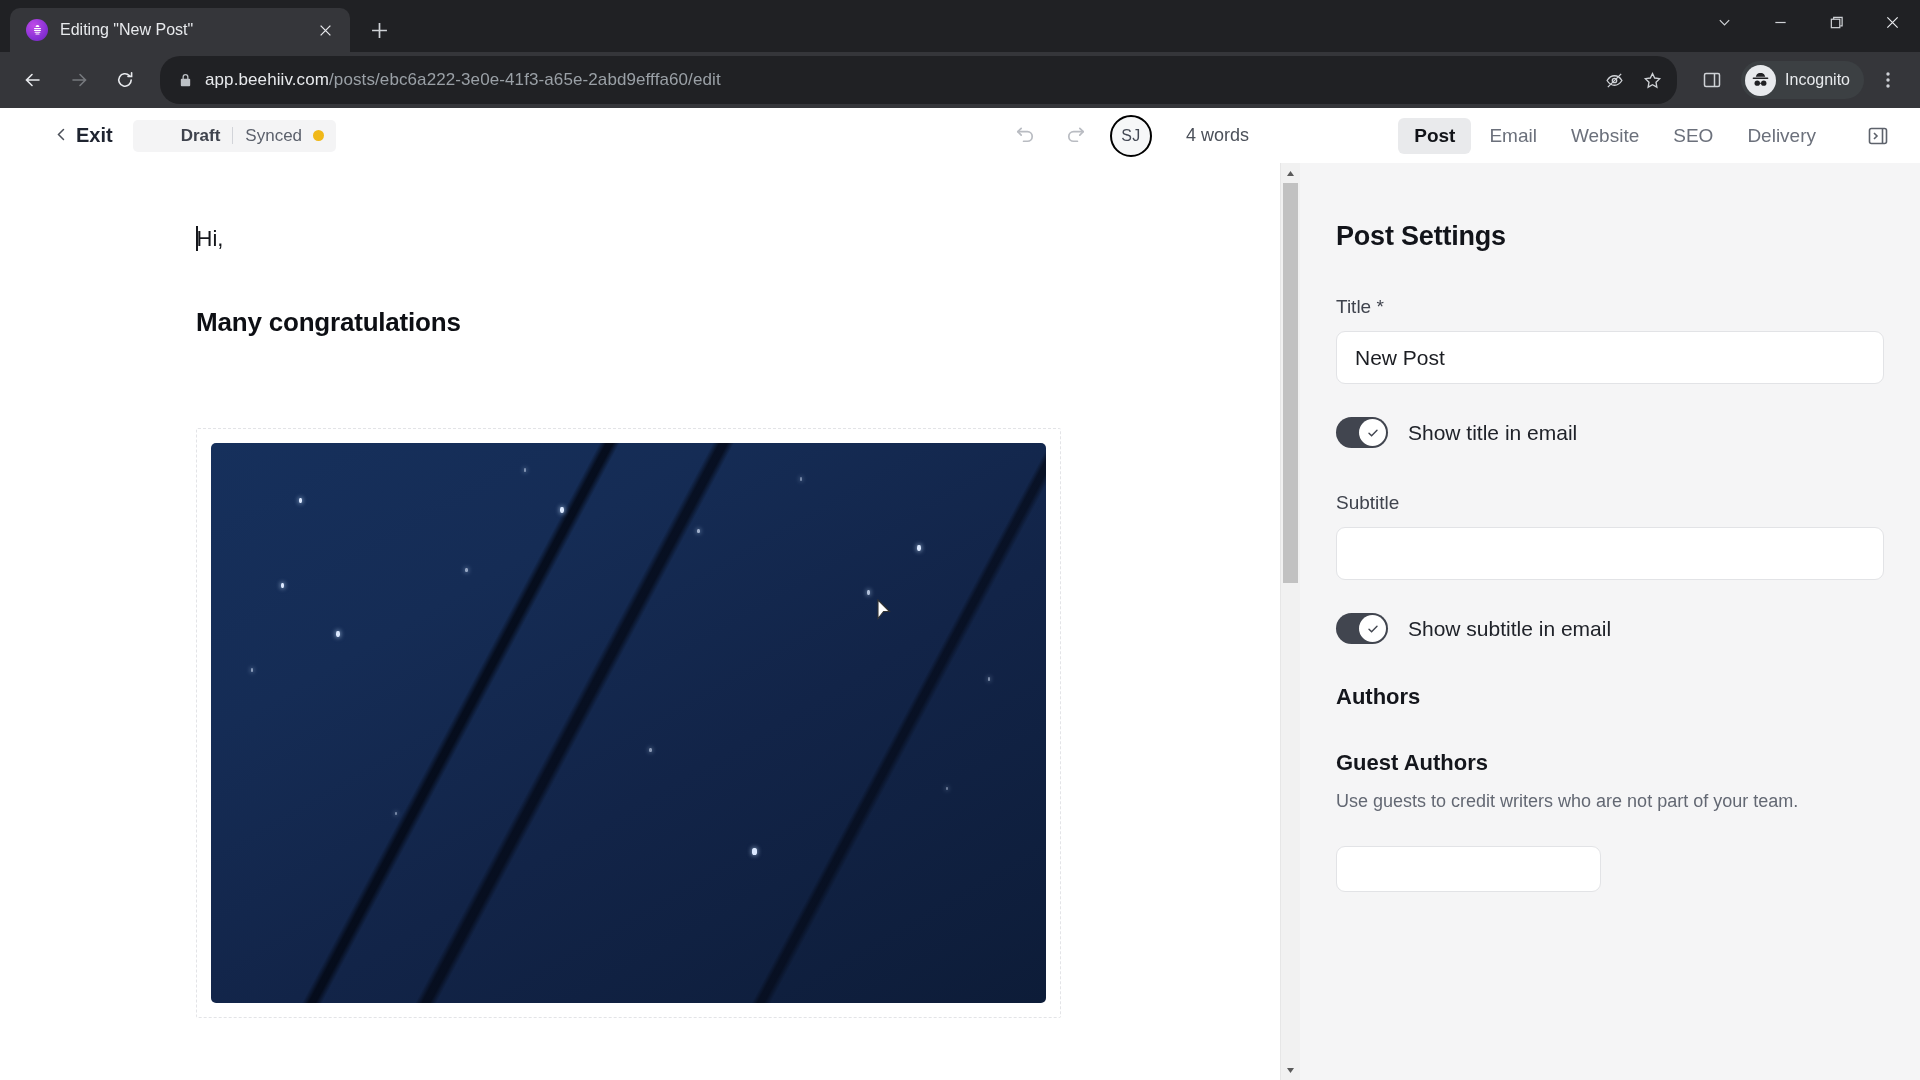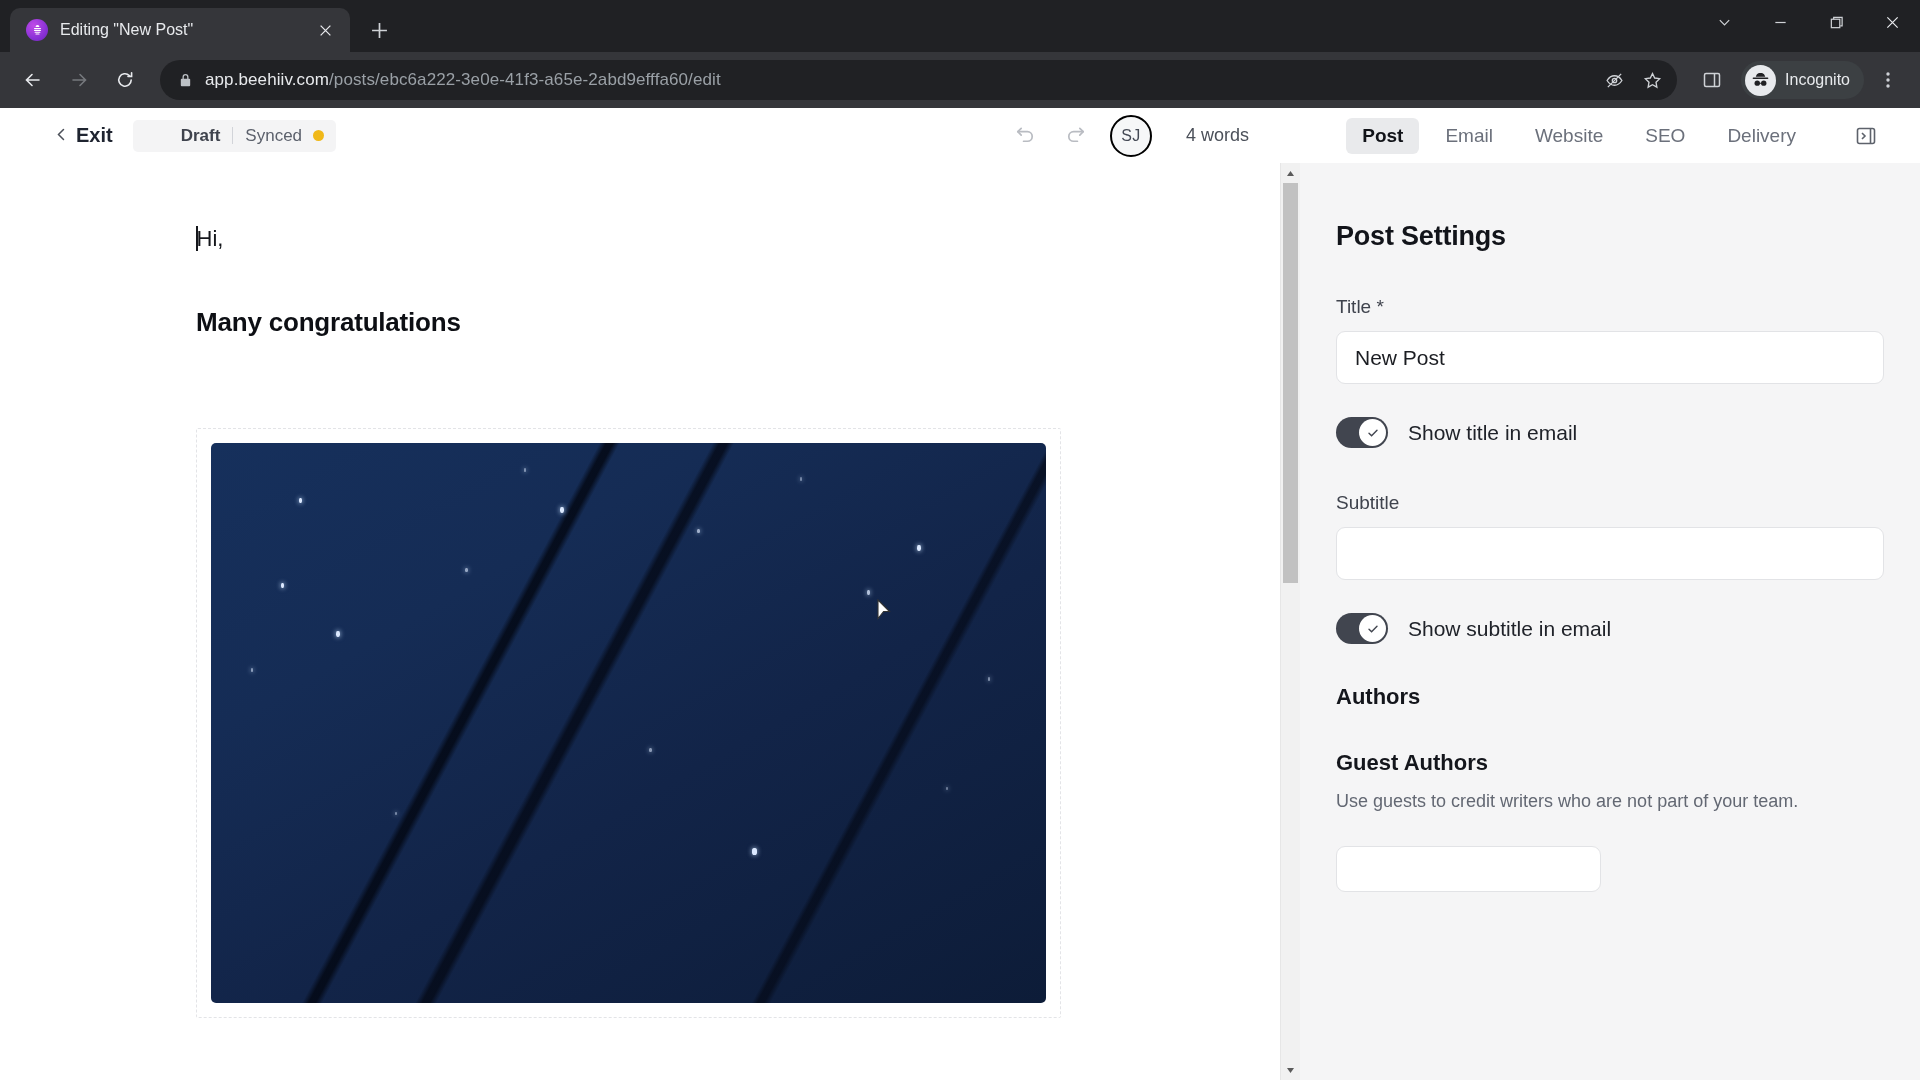--- a/index.html
+++ b/index.html
@@ -48,21 +48,21 @@
   .wc { width:56px; height:44px; display:flex; align-items:center; justify-content:center; }
   .wc svg { width:15px; height:15px; }
 
   .toolbar {
     height:56px; background:#35363a; display:flex; align-items:center;
     padding:0 12px; gap:4px; flex:none;
   }
   .navbtn { width:42px; height:42px; border-radius:50%; display:flex; align-items:center; justify-content:center; }
   .navbtn svg { width:20px; height:20px; }
   .omnibox {
-    flex:1; height:40px; background:#202124; border-radius:20px; margin:0 10px;
+    flex:1; height:48px; background:#202124; border-radius:20px; margin:0 10px;
     display:flex; align-items:center; padding:0 8px 0 18px; gap:12px; min-width:0;
   }
   .lock svg { width:15px; height:15px; display:block; }
   .url { font-size:17px; color:#9aa0a6; white-space:nowrap; overflow:hidden; flex:1; letter-spacing:.1px; }
   .url b { color:#e8eaed; font-weight:400; }
   .omni-icons { display:flex; align-items:center; gap:4px; margin-left:auto; }
   .oi { width:34px; height:34px; border-radius:50%; display:flex; align-items:center; justify-content:center; }
   .oi svg { width:19px; height:19px; }
   .tb-right { display:flex; align-items:center; gap:2px; }
   .incognito-pill {
@@ -103,22 +103,22 @@
   .icobtn { width:30px; height:30px; display:flex; align-items:center; justify-content:center; }
   .icobtn svg { width:23px; height:23px; }
   .avatar-ring {
     width:42px; height:42px; border-radius:50%; border:2px solid #000000;
     display:flex; align-items:center; justify-content:center; background:#f6f7f8;
   }
   .avatar-txt { font-size:16px; color:#454a55; letter-spacing:.3px; }
   .wordcount { font-size:18px; color:#4b5059; margin-left:14px; }
 
   .tabs-right {
-    position:absolute; right:12px; display:flex; align-items:center;
-    gap:10px; padding-right:22px;
+    position:absolute; right:0; display:flex; align-items:center;
+    gap:2px; padding-right:22px;
   }
   .ptab {
     padding:7px 16px; border-radius:6px; font-size:19px; color:#6b707b;
   }
   .ptab.active { background:#e9eaec; color:#111318; font-weight:bold; }
   .collapse-btn { width:40px; height:40px; display:flex; align-items:center; justify-content:center; margin-left:24px; }
   .collapse-btn svg { width:22px; height:22px; }
 
   .body-row { flex:1; display:flex; min-height:0; }
 

